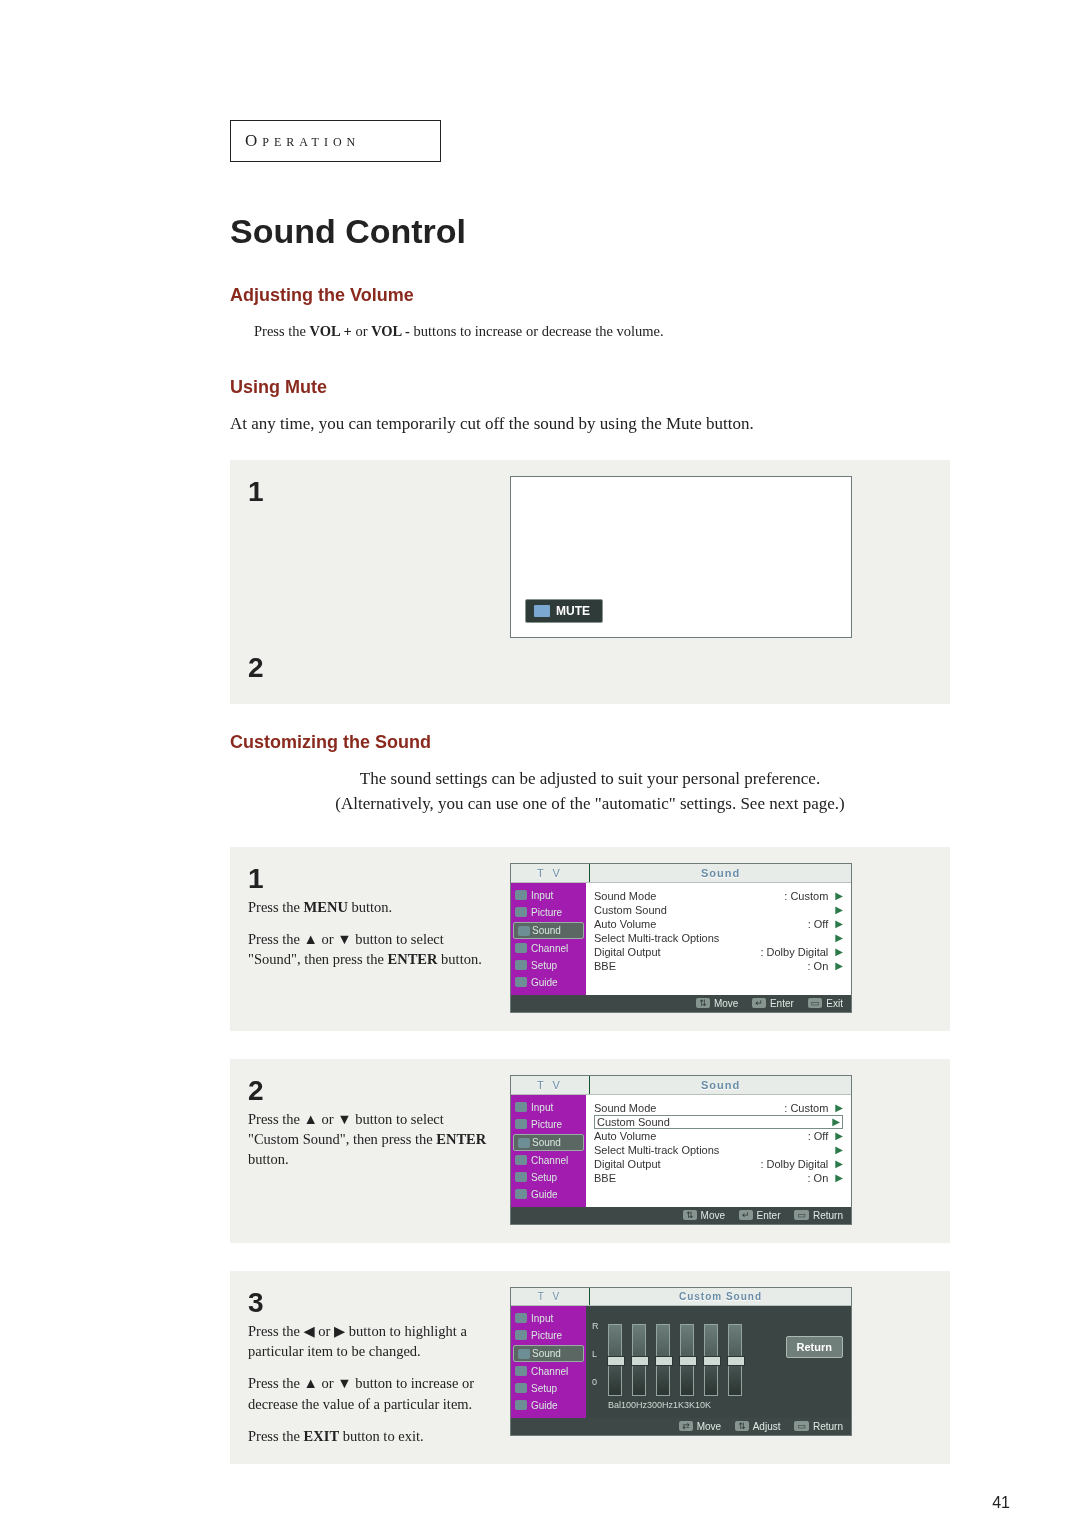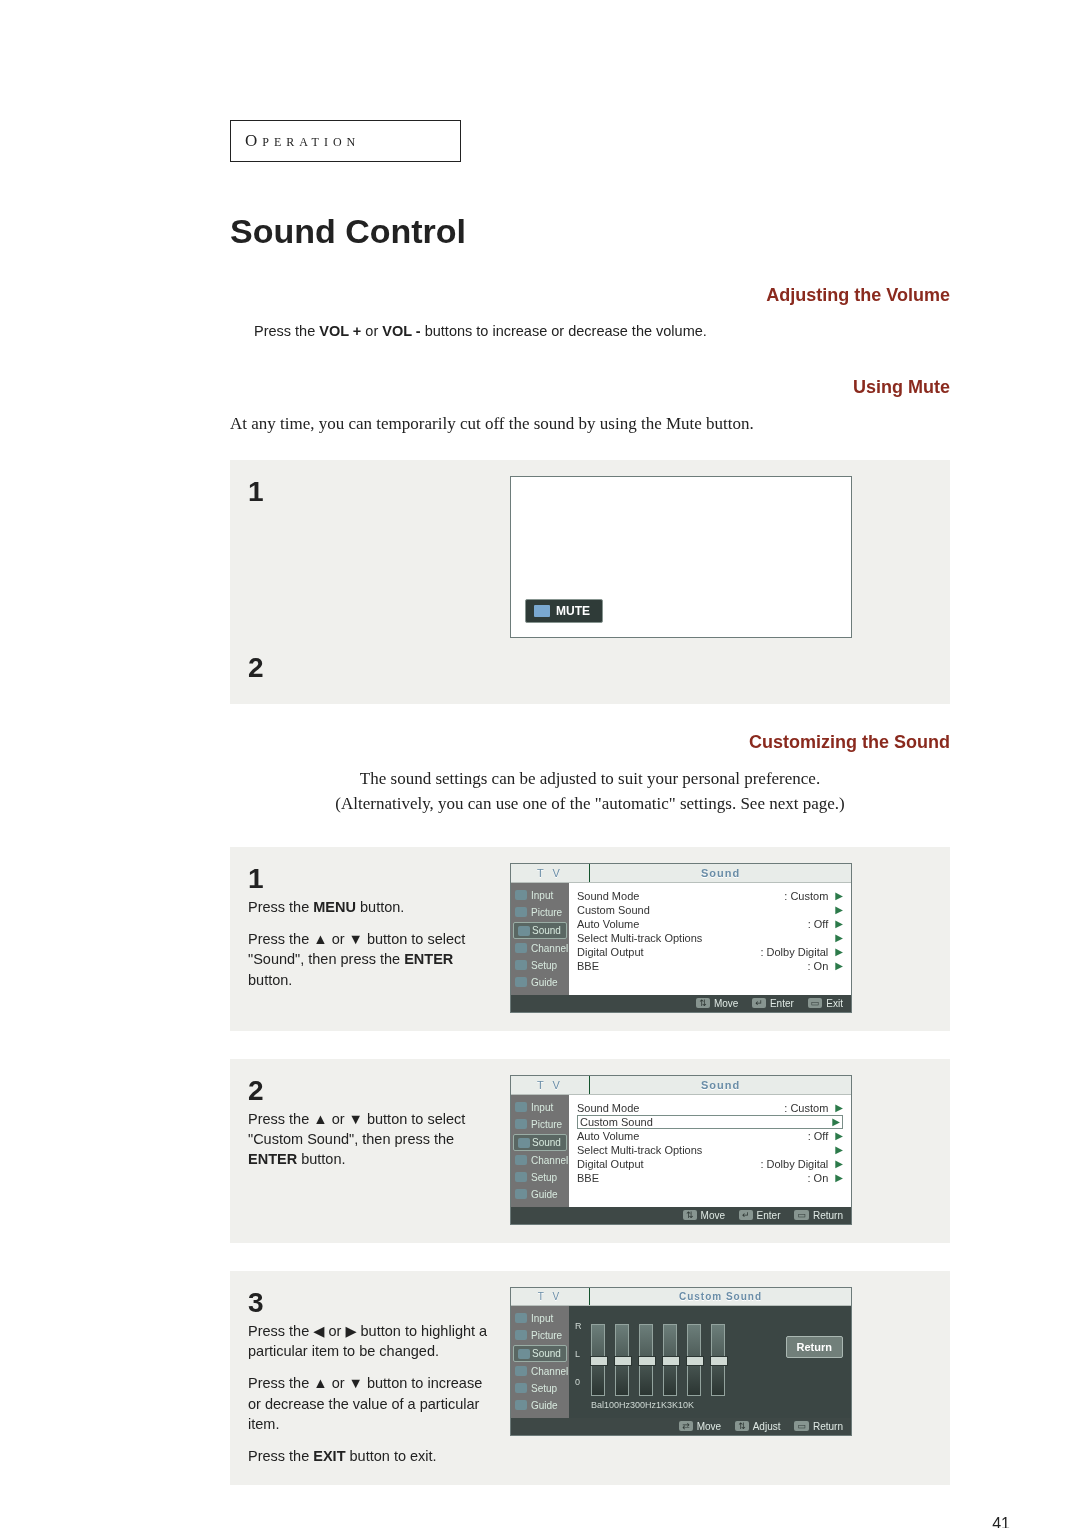--- a/index.html
+++ b/index.html
@@ -12,62 +12,61 @@
   }
   .page {
     width: 1080px;
     padding: 120px 130px 60px 230px;
     box-sizing: border-box;
     position: relative;
   }
   .header-band {
     border: 1px solid #222;
     display: inline-block;
-    padding: 10px 100px 10px 14px;
+    padding: 10px 80px 10px 14px;
     margin-bottom: 50px;
   }
   .header-band span {
     font-family: Georgia, serif;
     letter-spacing: 5px;
     font-size: 17px;
     font-variant: small-caps;
   }
   h1.section-title {
     font-family: Arial, Helvetica, sans-serif;
     font-weight: 900;
     font-size: 34px;
     margin: 0 0 34px 0;
   }
   h3.subhead {
     font-family: Arial, Helvetica, sans-serif;
     font-weight: 700;
     font-size: 18px;
     color: #8a2a1e;
     margin: 0 0 14px 0;
-    text-align: right;
   }
   .body-serif {
     font-size: 17px;
     line-height: 1.45;
     margin: 0 0 24px 0;
   }
   .sans {
     font-family: Arial, Helvetica, sans-serif;
   }
   .indent {
     margin-left: 24px;
   }
   .bignum {
     font-family: Arial, Helvetica, sans-serif;
     font-weight: 900;
     font-size: 28px;
     margin: 0 0 2px 0;
   }
   .step-text {
-    font-family: Liberation Sans, sans-serif;
+    font-family: Liberation Serif, serif;
     font-size: 14.5px;
     line-height: 1.4;
   }
   .step-text .b { font-weight: 700; }
   .panel {
     background: #f0f0ed;
     padding: 16px 18px 18px 18px;
     margin: 0 0 28px 0;
     box-sizing: border-box;
   }
@@ -143,22 +142,22 @@
     letter-spacing: 1px;
     padding: 3px 0;
     text-shadow: 0 1px 0 #fff;
   }
   .osd-body {
     display: flex;
     background: #fff;
     border-top: 1px solid #b8c0bc;
   }
   .osd-side {
-    width: 58px;
-    background: #737373;
+    width: 75px;
+    background: #a21caf;
     padding: 4px 0;
   }
   .osd-side-item {
     color: #d7e9de;
     font-size: 10px;
     padding: 3px 6px 3px 20px;
     position: relative;
   }
   .osd-side-item.sel {
     background: #5a6763;

